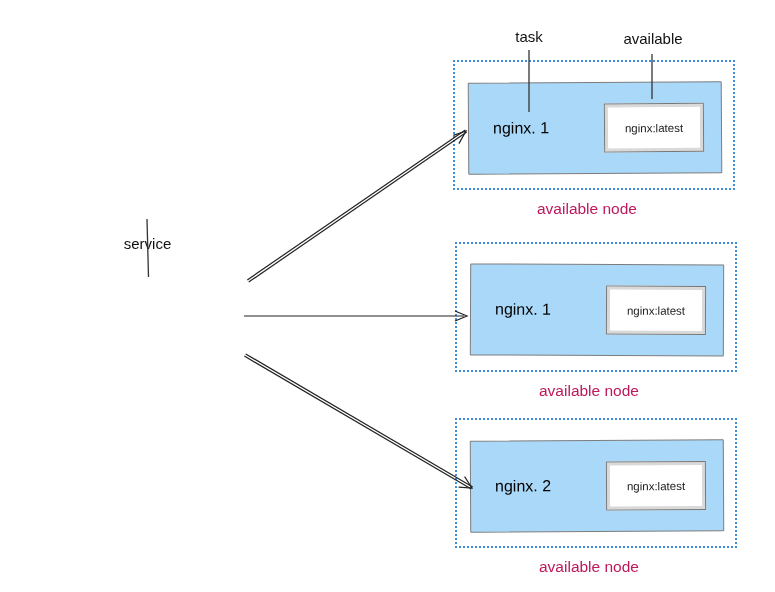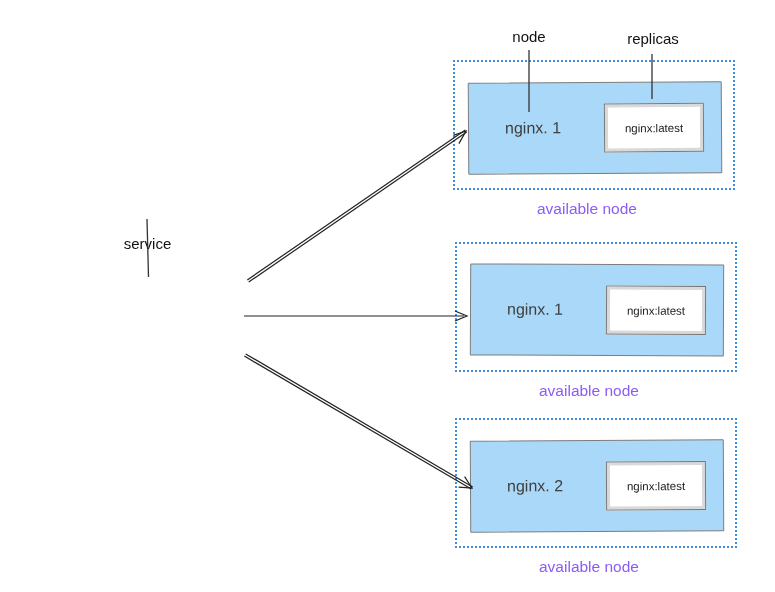--- a/index.html
+++ b/index.html
@@ -91,23 +91,23 @@
     border: 1.5px solid #7d7d7d;
     border-radius: 1px;
     box-sizing: border-box;
     display: flex;
     align-items: center;
   }
   .n1 .node-rect { transform: rotate(-0.35deg); }
   .n2 .node-rect { transform: rotate(0.25deg); }
   .n3 .node-rect { transform: rotate(-0.3deg); }
   .task-name {
-    margin-left: 36px;
+    margin-left: 24px;
     font-size: 16px;
-    color: #404040;
+    color: #000000;
   }
   .container-box {
     position: absolute;
     right: 17px;
     top: 50%;
     transform: translateY(-50%);
     width: 100px;
     height: 49px;
     background: #ffffff;
     border: 1px solid #777777;
@@ -119,21 +119,21 @@
   }
   .container-box span {
     font-size: 11.5px;
     color: #1a1a1a;
   }
   .node-caption {
     position: absolute;
     width: 282px;
     text-align: center;
     font-size: 15.5px;
-    color: #8b5cf6;
+    color: #be185d;
     z-index: 3;
   }
   .node-caption.c1 { left: 446px; top: 200px; }
   .node-caption.c2 { left: 448px; top: 382px; }
   .node-caption.c3 { left: 448px; top: 558px; }
   
   .service-label   { left: 105px; top: 197px; width: 85px; margin-top: 38px; }
   .task-label      { left: 499px; top: 28px;  width: 60px; }
   .container-label { left: 608px; top: 30px;  width: 90px; }
 </style>
@@ -162,22 +162,22 @@
     </g>
 
     <g stroke="#222222" stroke-width="1.2" fill="none">
       <line x1="244.3" y1="356.1" x2="471.3" y2="489.1"></line>
       <line x1="245.7" y1="353.9" x2="472.7" y2="486.9"></line>
       <polyline points="458.6,487.1 472,488 464.6,476.7"></polyline>
     </g>
   </svg>
 
   <div class="label service-label">service</div>
-  <div class="label task-label">node</div>
-  <div class="label container-label">replicas</div>
+  <div class="label task-label">task</div>
+  <div class="label container-label">available</div>
 
 
   <div class="dotted-box node-group n1">
     <div class="node-rect">
       <span class="task-name">nginx. 1</span>
       <div class="container-box">
         <span>nginx:latest</span>
       </div>
     </div>
   </div>

